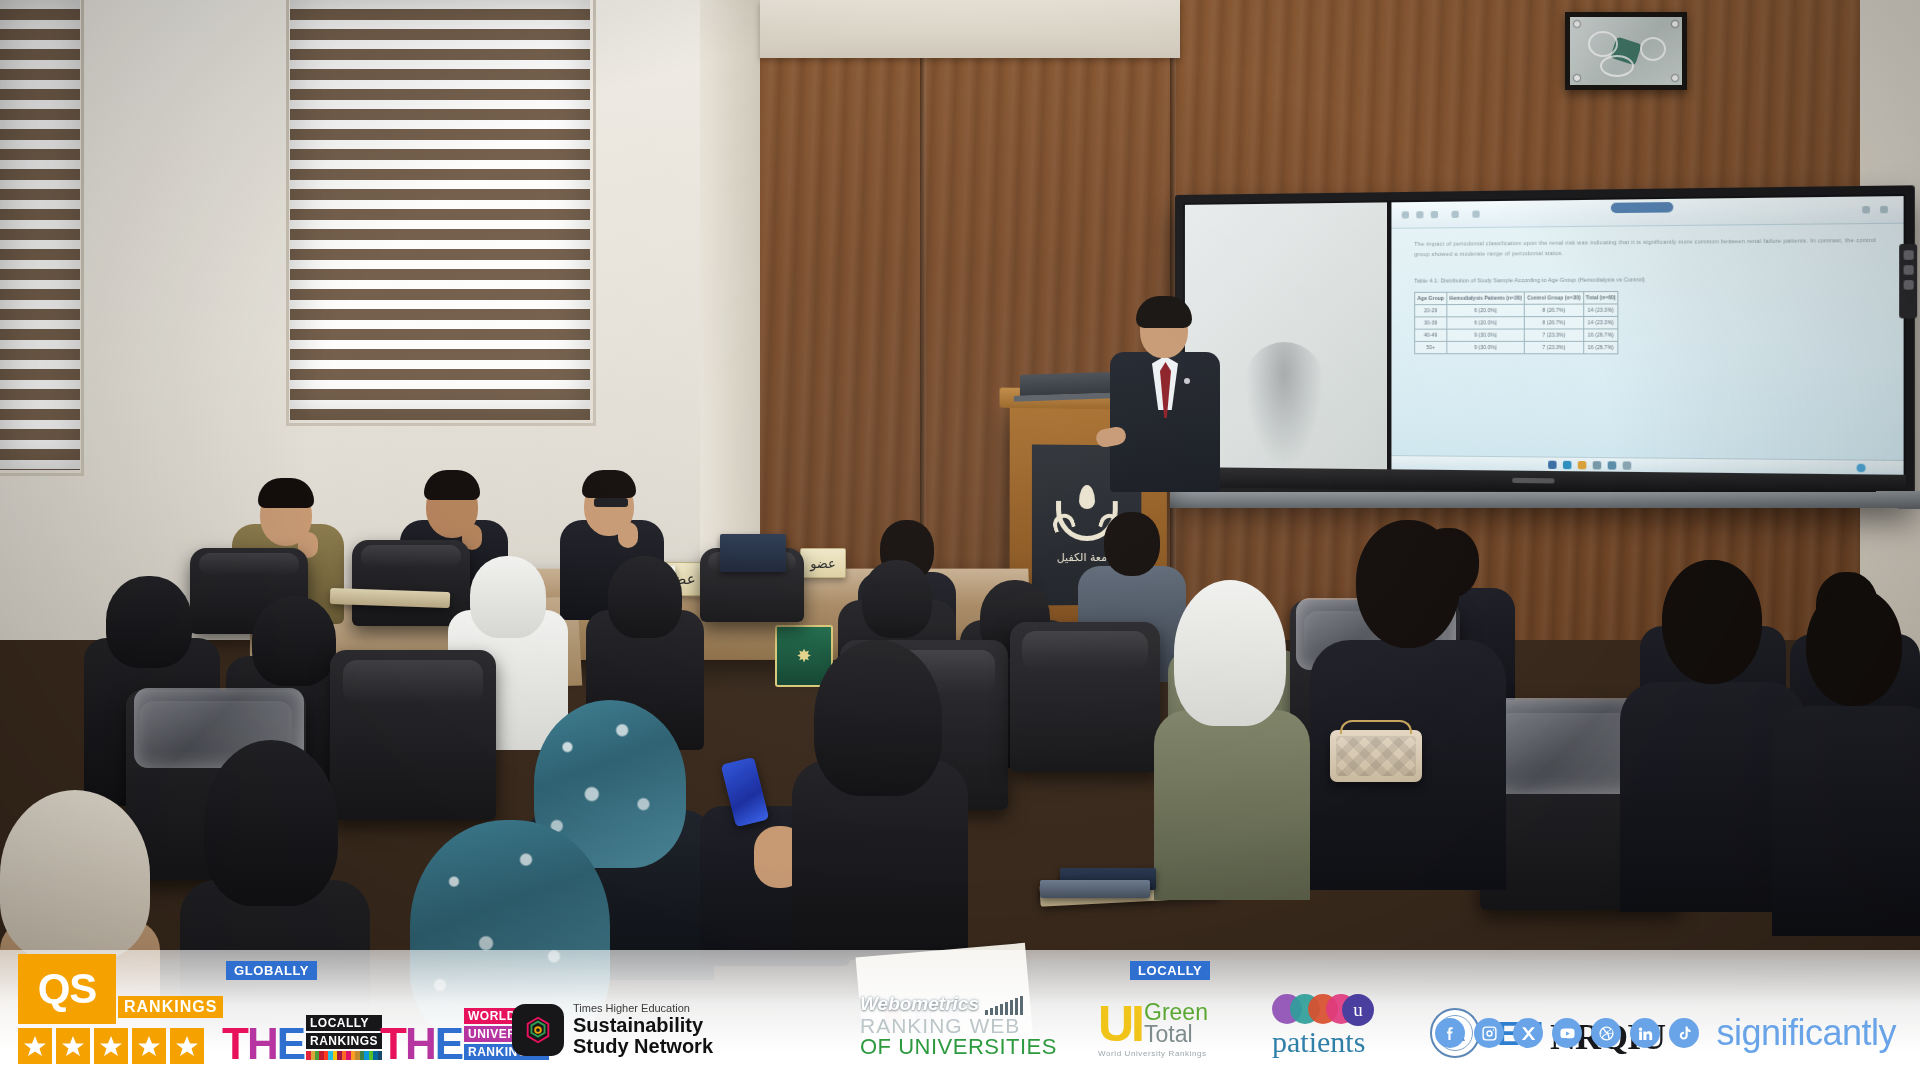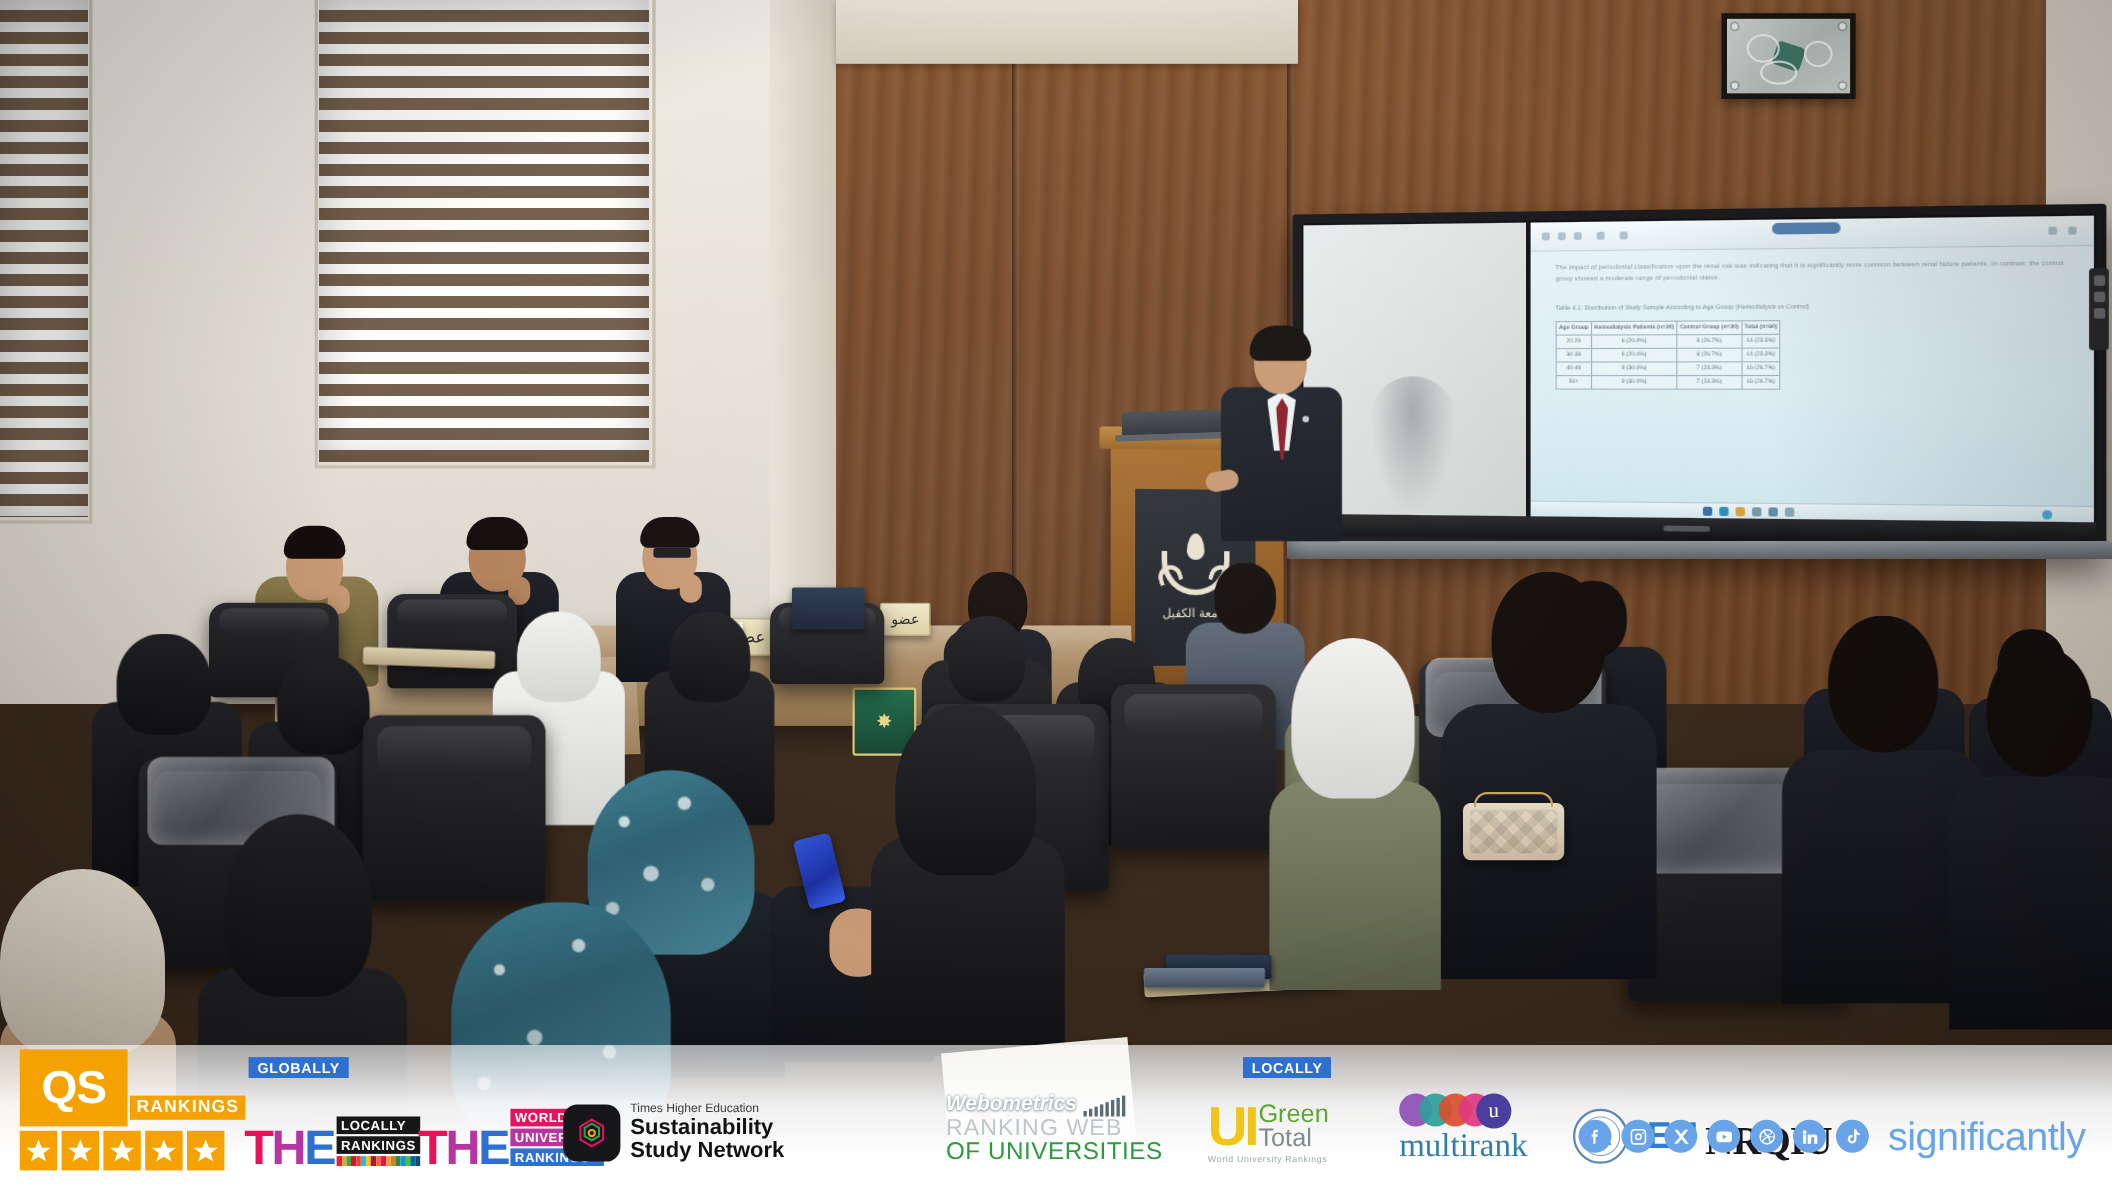--- a/index.html
+++ b/index.html
@@ -1032,21 +1032,21 @@
     </div>
 
     <div class="umr">
       <div class="umr-circles">
         <i style="left:0px;background:#8f4fb5"></i>
         <i style="left:18px;background:#2f9e9a"></i>
         <i style="left:36px;background:#d94f2e"></i>
         <i style="left:54px;background:#e0397f"></i>
         <div class="umr-u">u</div>
       </div>
-      <div class="umr-word">multirank</div>
+      <div class="umr-word">patients</div>
     </div>
 
     <div class="tag tag-locally">LOCALLY</div>
 
     <div class="ieu">
       <div class="ieu-seal">
             <div class="tri"></div>
           </div>
       <div class="ieu-word">IEU</div>
     </div>

